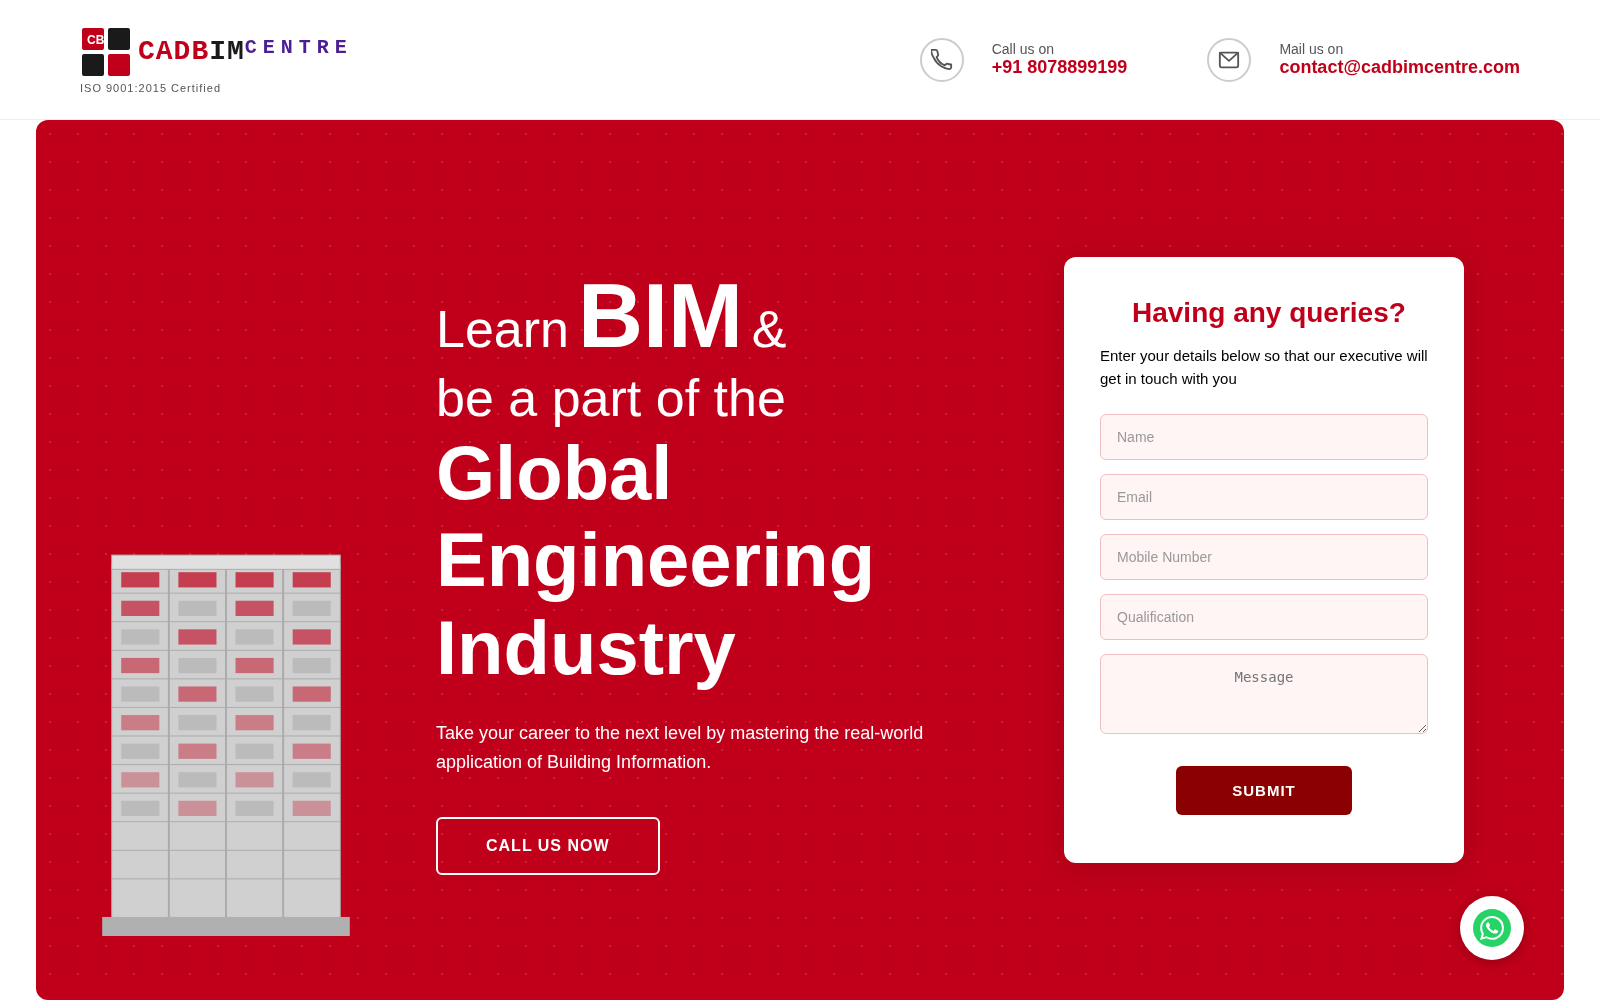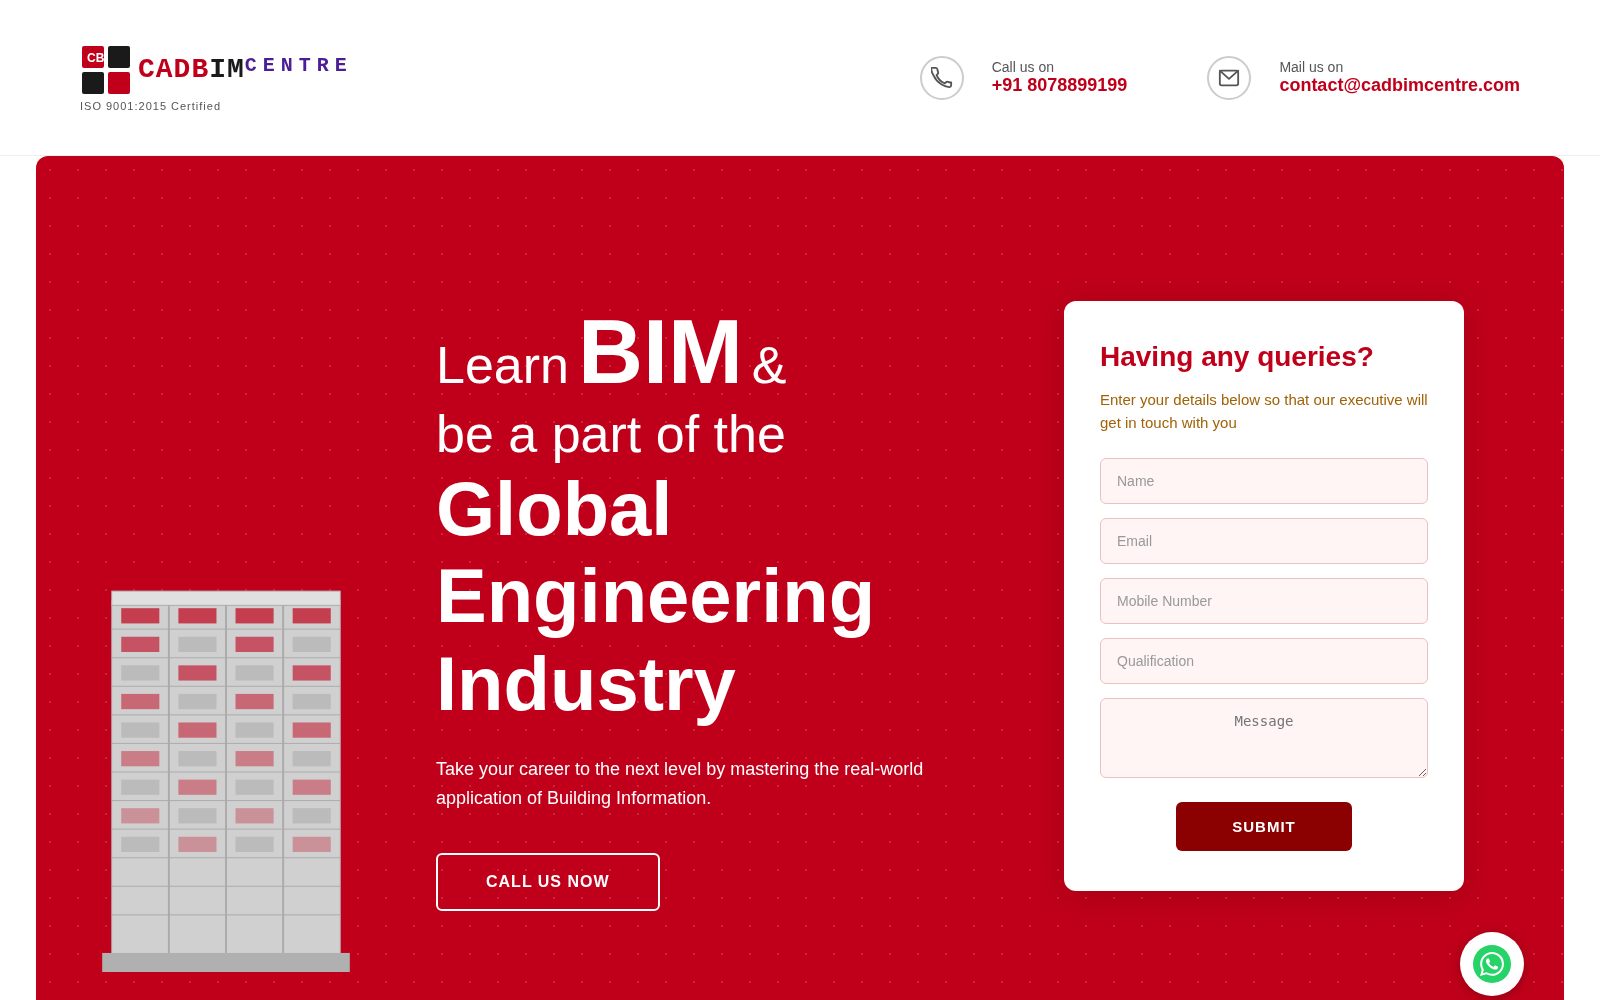--- a/index.html
+++ b/index.html
@@ -11,21 +11,21 @@
       overflow: hidden;
       background: #fff;
     }
 
     
     .header {
       display: flex;
       align-items: center;
       justify-content: space-between;
       padding: 0 80px;
-      height: 156px;
+      height: 120px;
       background: #fff;
       border-bottom: 1px solid #eee;
     }
 
     .logo-area {
       display: flex;
       flex-direction: column;
     }
 
     .logo-box {
@@ -225,25 +225,26 @@
       padding: 40px 36px;
       box-shadow: 0 4px 30px rgba(0,0,0,0.15);
       flex-shrink: 0;
     }
 
     .form-title {
       font-size: 28px;
       font-weight: 700;
       color: #c0001a;
       margin-bottom: 16px;
+      margin-left: 32px;
     }
 
     .form-subtitle {
       font-size: 15px;
-      color: #a16207;
+      color: #000000;
       line-height: 1.5;
       margin-bottom: 24px;
     }
 
     .form-field {
       width: 100%;
       padding: 14px 16px;
       margin-bottom: 14px;
       border: 1px solid #f0c0c0;
       border-radius: 6px;
@@ -267,21 +268,21 @@
       font-size: 14px;
       color: #555;
       outline: none;
       resize: vertical;
       height: 80px;
       text-align: center;
     }
 
     .submit-btn {
       display: block;
-      margin: 0 auto;
+      margin: 8px auto;
       padding: 16px 56px;
       background: #8b0000;
       color: #fff;
       font-size: 15px;
       font-weight: 700;
       letter-spacing: 1px;
       border: none;
       border-radius: 6px;
       cursor: pointer;
     }

